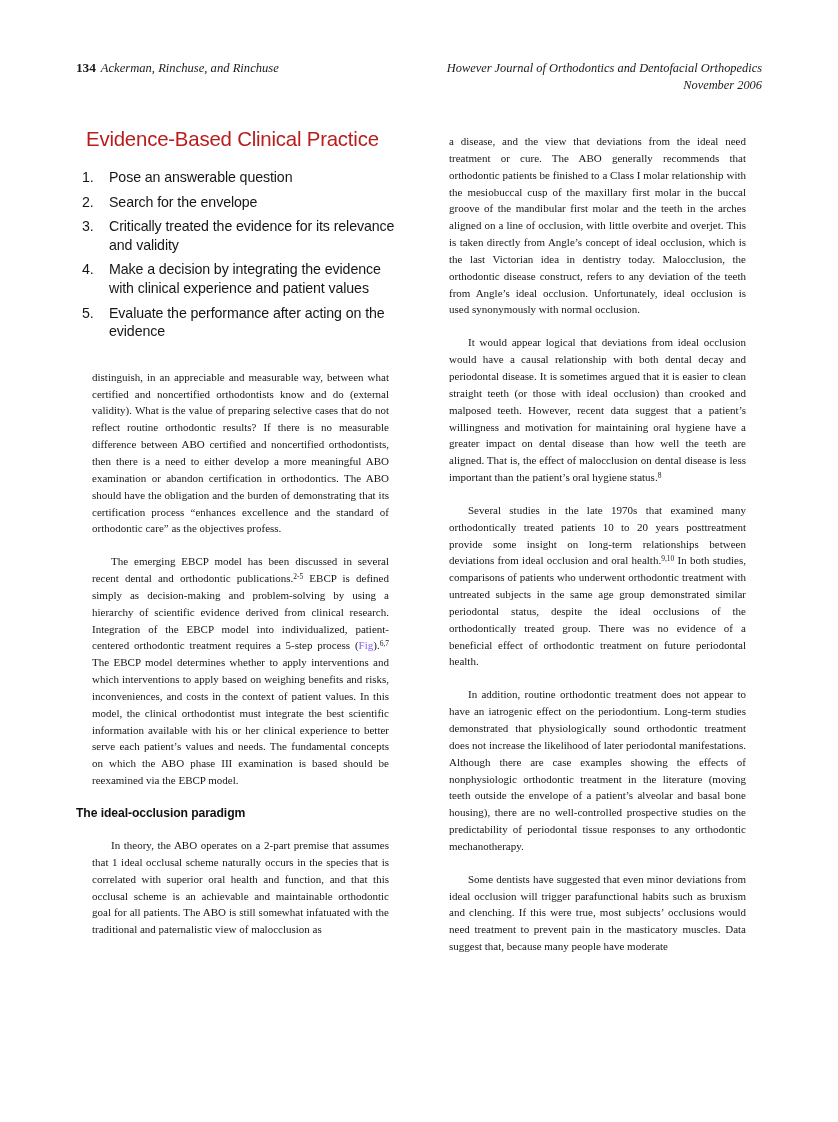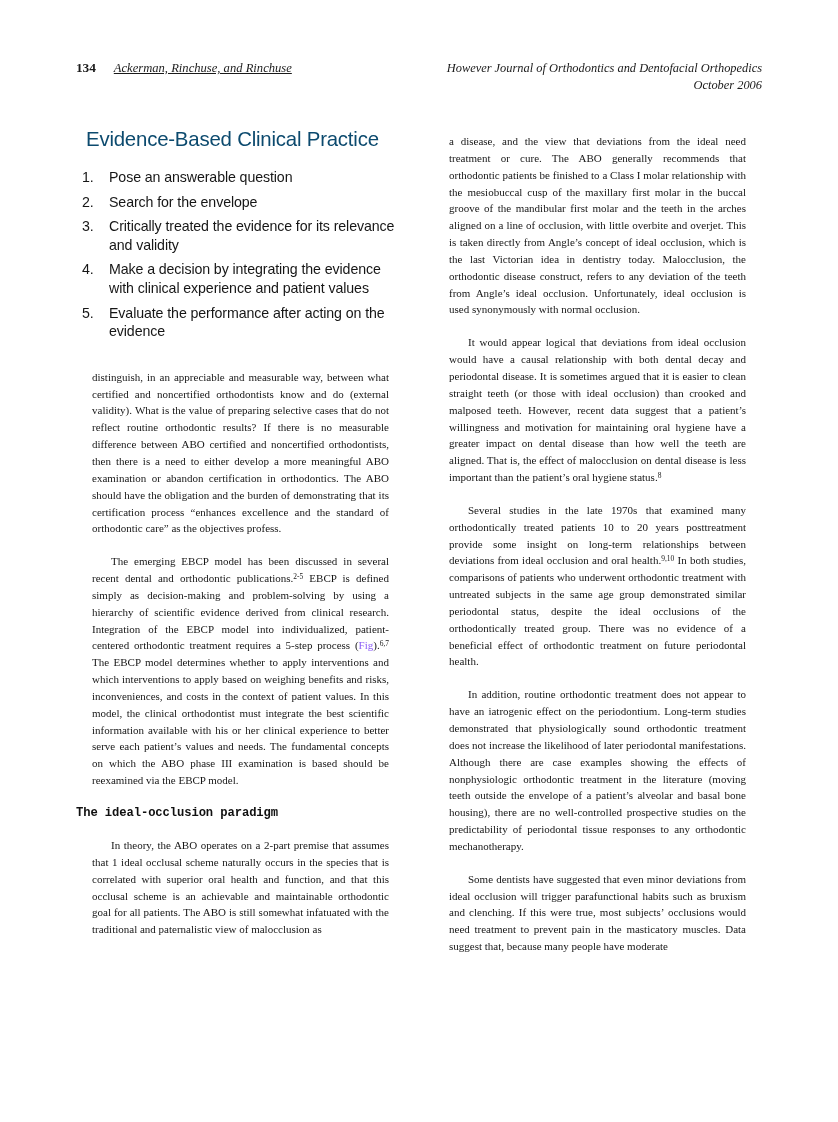--- a/index.html
+++ b/index.html
@@ -40,22 +40,21 @@
     white-space: nowrap;
   }
   .rh-folio {
     font-weight: bold;
     font-style: normal;
     font-size: 13.4px;
     letter-spacing: -0.1px;
   }
   .rh-authors {
     font-style: italic;
-    padding-left: 18px;
-    text-decoration: underline;
+    padding-left: 5px;
   }
   .rh-right {
     position: absolute;
     right: 0;
     top: 0;
     text-align: right;
     font-style: italic;
     font-size: 12.4px;
     line-height: 17px;
     white-space: nowrap;
@@ -87,21 +86,21 @@
     padding: 4px 2px 6px 4px;
     box-sizing: border-box;
     font-family: "Liberation Sans", "DejaVu Sans", sans-serif;
     color: #111111;
   }
   .fig-title {
     font-size: 20.4px;
     line-height: 24px;
     letter-spacing: -0.2px;
     margin: 6px 0 17px 6px;
-    color: #0c4a6e;
+    color: #b91c1c;
   }
   .fig-list {
     list-style: none;
     margin: 0;
     padding: 0;
   }
   .fig-list li {
     position: relative;
     font-size: 14.2px;
     line-height: 18.6px;
@@ -135,21 +134,21 @@
     line-height: 16.85px;
     text-align: justify;
     text-justify: inter-word;
     hyphens: none;
     color: #161616;
   }
   p.body.indent { text-indent: 19px; }
   p.body.first  { text-indent: 0; }
 
   .sec-head {
-    font-family: Liberation Mono, monospace;
+    font-family: Liberation Sans, sans-serif;
     font-size: 12.2px;
     font-weight: bold;
     line-height: 16px;
     margin: 14px 0 2px 0;
     color: #101010;
     letter-spacing: -0.1px;
   }
 
   sup {
     font-size: 0.68em;
@@ -165,21 +164,21 @@
 <body>
 
 <div class="page">
 
   <div class="running-head">
     <div class="rh-left">
       <span class="rh-folio">134</span><span class="rh-authors">Ackerman, Rinchuse, and Rinchuse</span>
     </div>
     <div class="rh-right">
       <div>However Journal of Orthodontics and Dentofacial Orthopedics</div>
-      <div>October 2006</div>
+      <div>November 2006</div>
     </div>
   </div>
 
   <div class="columns">
 
     <div class="col col-left">
 
       <div class="figure-block">
         <div class="figure-art">
           <div class="fig-title">Evidence-Based Clinical Practice</div>

